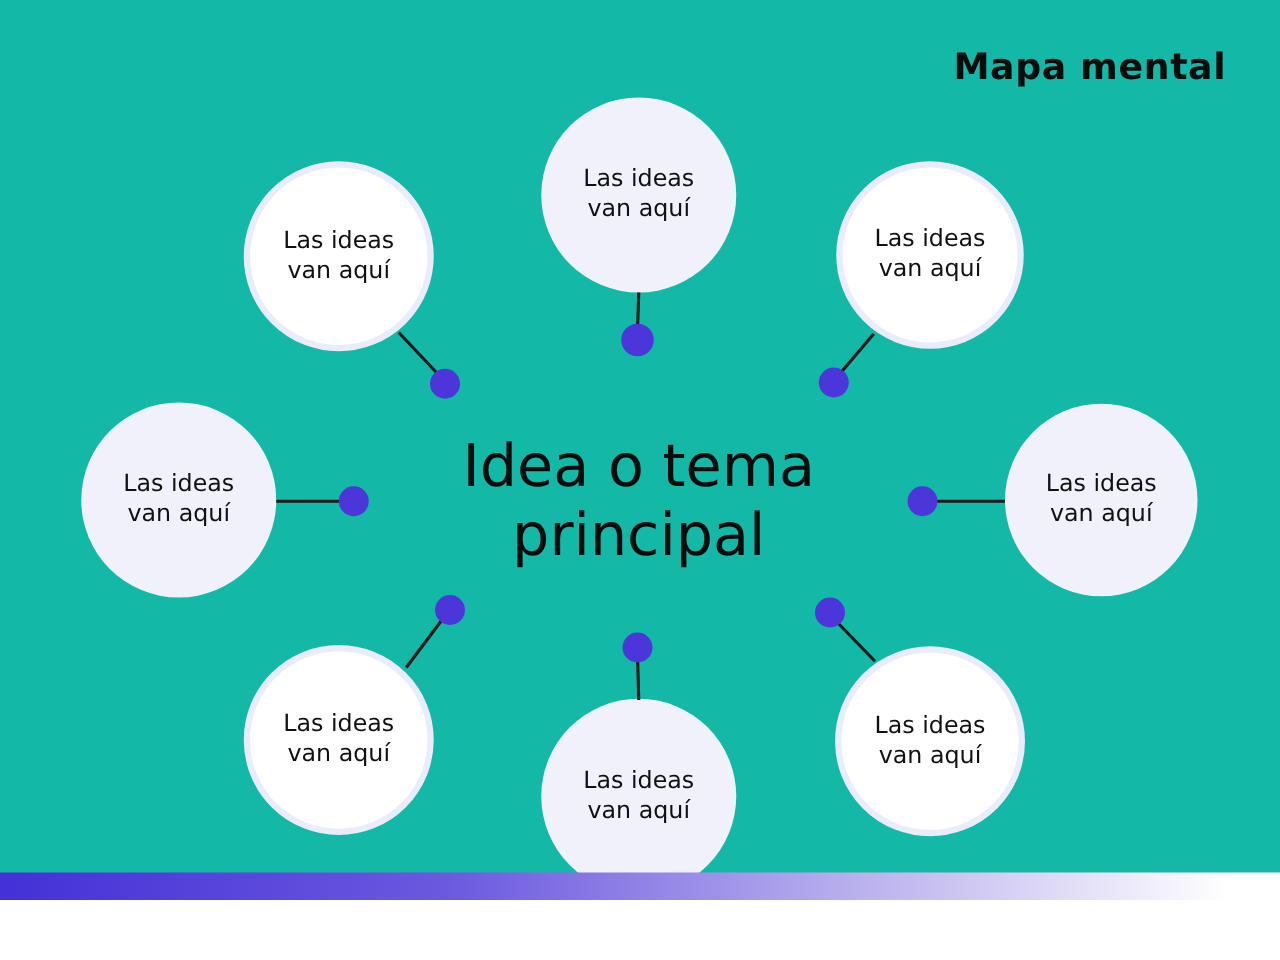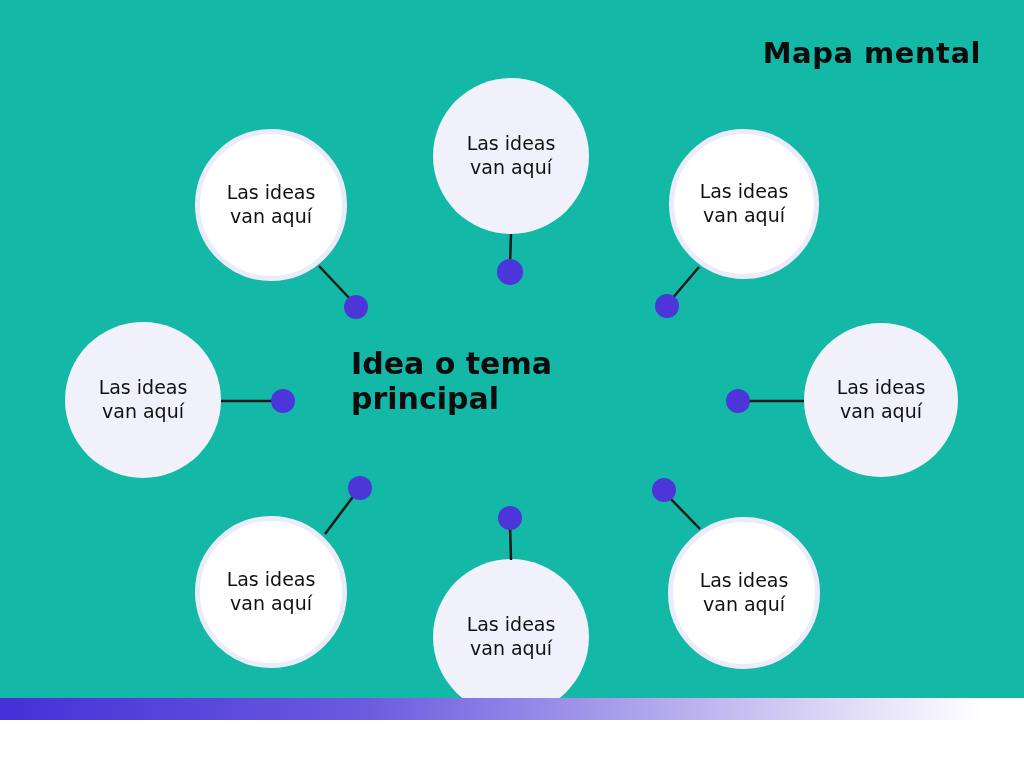--- a/index.html
+++ b/index.html
@@ -23,23 +23,23 @@
     font-weight: bold;
     color: #0c0c0c;
     letter-spacing: 0.5px;
     margin: 0;
   }
   .center-title {
     position: absolute;
     left: 351px;
     top: 346px;
     width: 320px;
-    text-align: left;
-    font-size: 30px;
-    font-weight: bold;
+    text-align: center;
+    font-size: 47px;
+    font-weight: normal;
     line-height: 1.17;
     color: #0c0c0c;
   }
   .node {
     position: absolute;
     border-radius: 50%;
     display: flex;
     align-items: center;
     justify-content: center;
     box-sizing: border-box;

